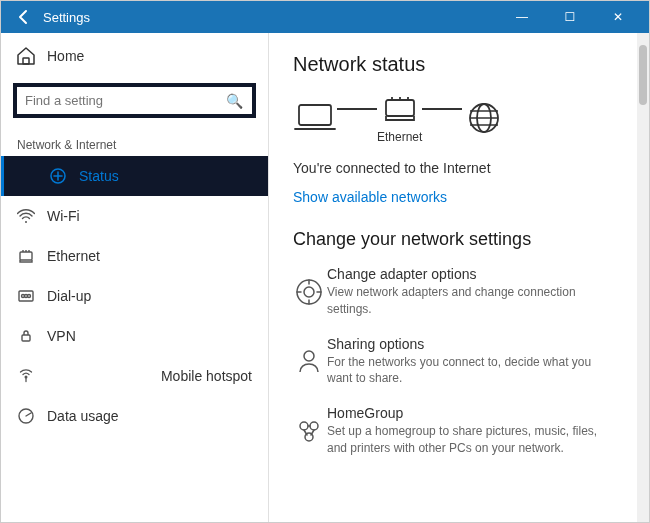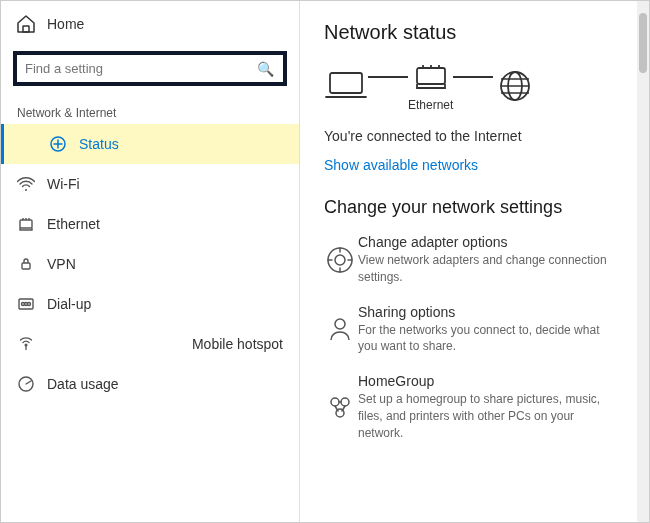--- a/index.html
+++ b/index.html
@@ -51,21 +51,21 @@
       font-size: 12px;
       color: #fff;
     }
     .content-area {
       display: flex;
       flex: 1;
       overflow: hidden;
     }
     
     .sidebar {
-      width: 299px;
+      width: 268px;
       background: #fff;
       display: flex;
       flex-direction: column;
       border-right: 1px solid #e0e0e0;
       flex-shrink: 0;
       overflow-y: auto;
     }
     .sidebar-home {
       display: flex;
       align-items: center;
@@ -108,21 +108,21 @@
       align-items: center;
       padding: 11px 16px;
       cursor: pointer;
       gap: 12px;
       font-size: 14px;
       color: #333;
       position: relative;
     }
     .sidebar-item.active {
       color: #0078d4;
-      background: #fef9c3;
+      background: #0f172a;
       padding-left: 48px;
     }
     .sidebar-item.active::before {
       content: '';
       position: absolute;
       left: 0;
       top: 0;
       bottom: 0;
       width: 3px;
       background: #0078d4;
@@ -224,20 +224,33 @@
       font-size: 12px;
       color: #666;
       line-height: 1.4;
     }
   </style>
 </head>
 <body>
 
 <div class="window">
 
+  <div class="titlebar">
+    <div class="titlebar-back">
+      <svg viewBox="0 0 16 16" xmlns="http://www.w3.org/2000/svg">
+        <path d="M11 2L5 8l6 6" stroke="#fff" stroke-width="2" fill="none" stroke-linecap="round" stroke-linejoin="round"></path>
+      </svg>
+    </div>
+    <span class="titlebar-title">Settings</span>
+    <div class="titlebar-controls">
+      <div class="titlebar-btn">—</div>
+      <div class="titlebar-btn">☐</div>
+      <div class="titlebar-btn close">✕</div>
+    </div>
+  </div>
 
   <div class="content-area">
 
     <div class="sidebar">
 
       <div class="sidebar-home">
         <svg viewBox="0 0 18 18" fill="none" stroke="#333" stroke-width="1.5">
           <path d="M1 8L9 1l8 7v9H1z" stroke-linejoin="round"></path>
           <rect x="6" y="11" width="6" height="6" rx="0.5"></rect>
         </svg>
@@ -273,34 +286,34 @@
         <svg viewBox="0 0 18 18" fill="none" stroke="#555" stroke-width="1.4">
           <rect x="3" y="5" width="12" height="8" rx="1"></rect>
           <path d="M6 5V3M9 5V3M12 5V3"></path>
           <path d="M3 13v2h12v-2"></path>
         </svg>
         <span>Ethernet</span>
       </div>
 
       <div class="sidebar-item">
         <svg viewBox="0 0 18 18" fill="none" stroke="#555" stroke-width="1.4">
-          <rect x="5" y="8" width="8" height="6" rx="1"></rect>
-          <path d="M7 8V6a2 2 0 014 0v2"></path>
-        </svg>
-        <span>VPN</span>
-      </div>
-
-      <div class="sidebar-item">
-        <svg viewBox="0 0 18 18" fill="none" stroke="#555" stroke-width="1.4">
           <rect x="2" y="4" width="14" height="10" rx="1"></rect>
           <circle cx="6" cy="9" r="1.5"></circle>
           <circle cx="9" cy="9" r="1.5"></circle>
           <circle cx="12" cy="9" r="1.5"></circle>
         </svg>
         <span>Dial-up</span>
+      </div>
+
+      <div class="sidebar-item">
+        <svg viewBox="0 0 18 18" fill="none" stroke="#555" stroke-width="1.4">
+          <rect x="5" y="8" width="8" height="6" rx="1"></rect>
+          <path d="M7 8V6a2 2 0 014 0v2"></path>
+        </svg>
+        <span>VPN</span>
       </div>
 
 
       <div class="sidebar-item" style="position:relative;justify-content:space-between;">
         <svg viewBox="0 0 18 18" fill="none">
           <circle cx="9" cy="10" r="1.5" fill="#555"></circle>
           <path d="M6 7.5a4.5 4.5 0 016 0" stroke="#555" stroke-width="1.3" fill="none" stroke-linecap="round"></path>
           <path d="M3.5 5a8 8 0 0111 0" stroke="#555" stroke-width="1.3" fill="none" stroke-linecap="round"></path>
           <path d="M9 11.5v3" stroke="#555" stroke-width="1.3" stroke-linecap="round"></path>
         </svg>

